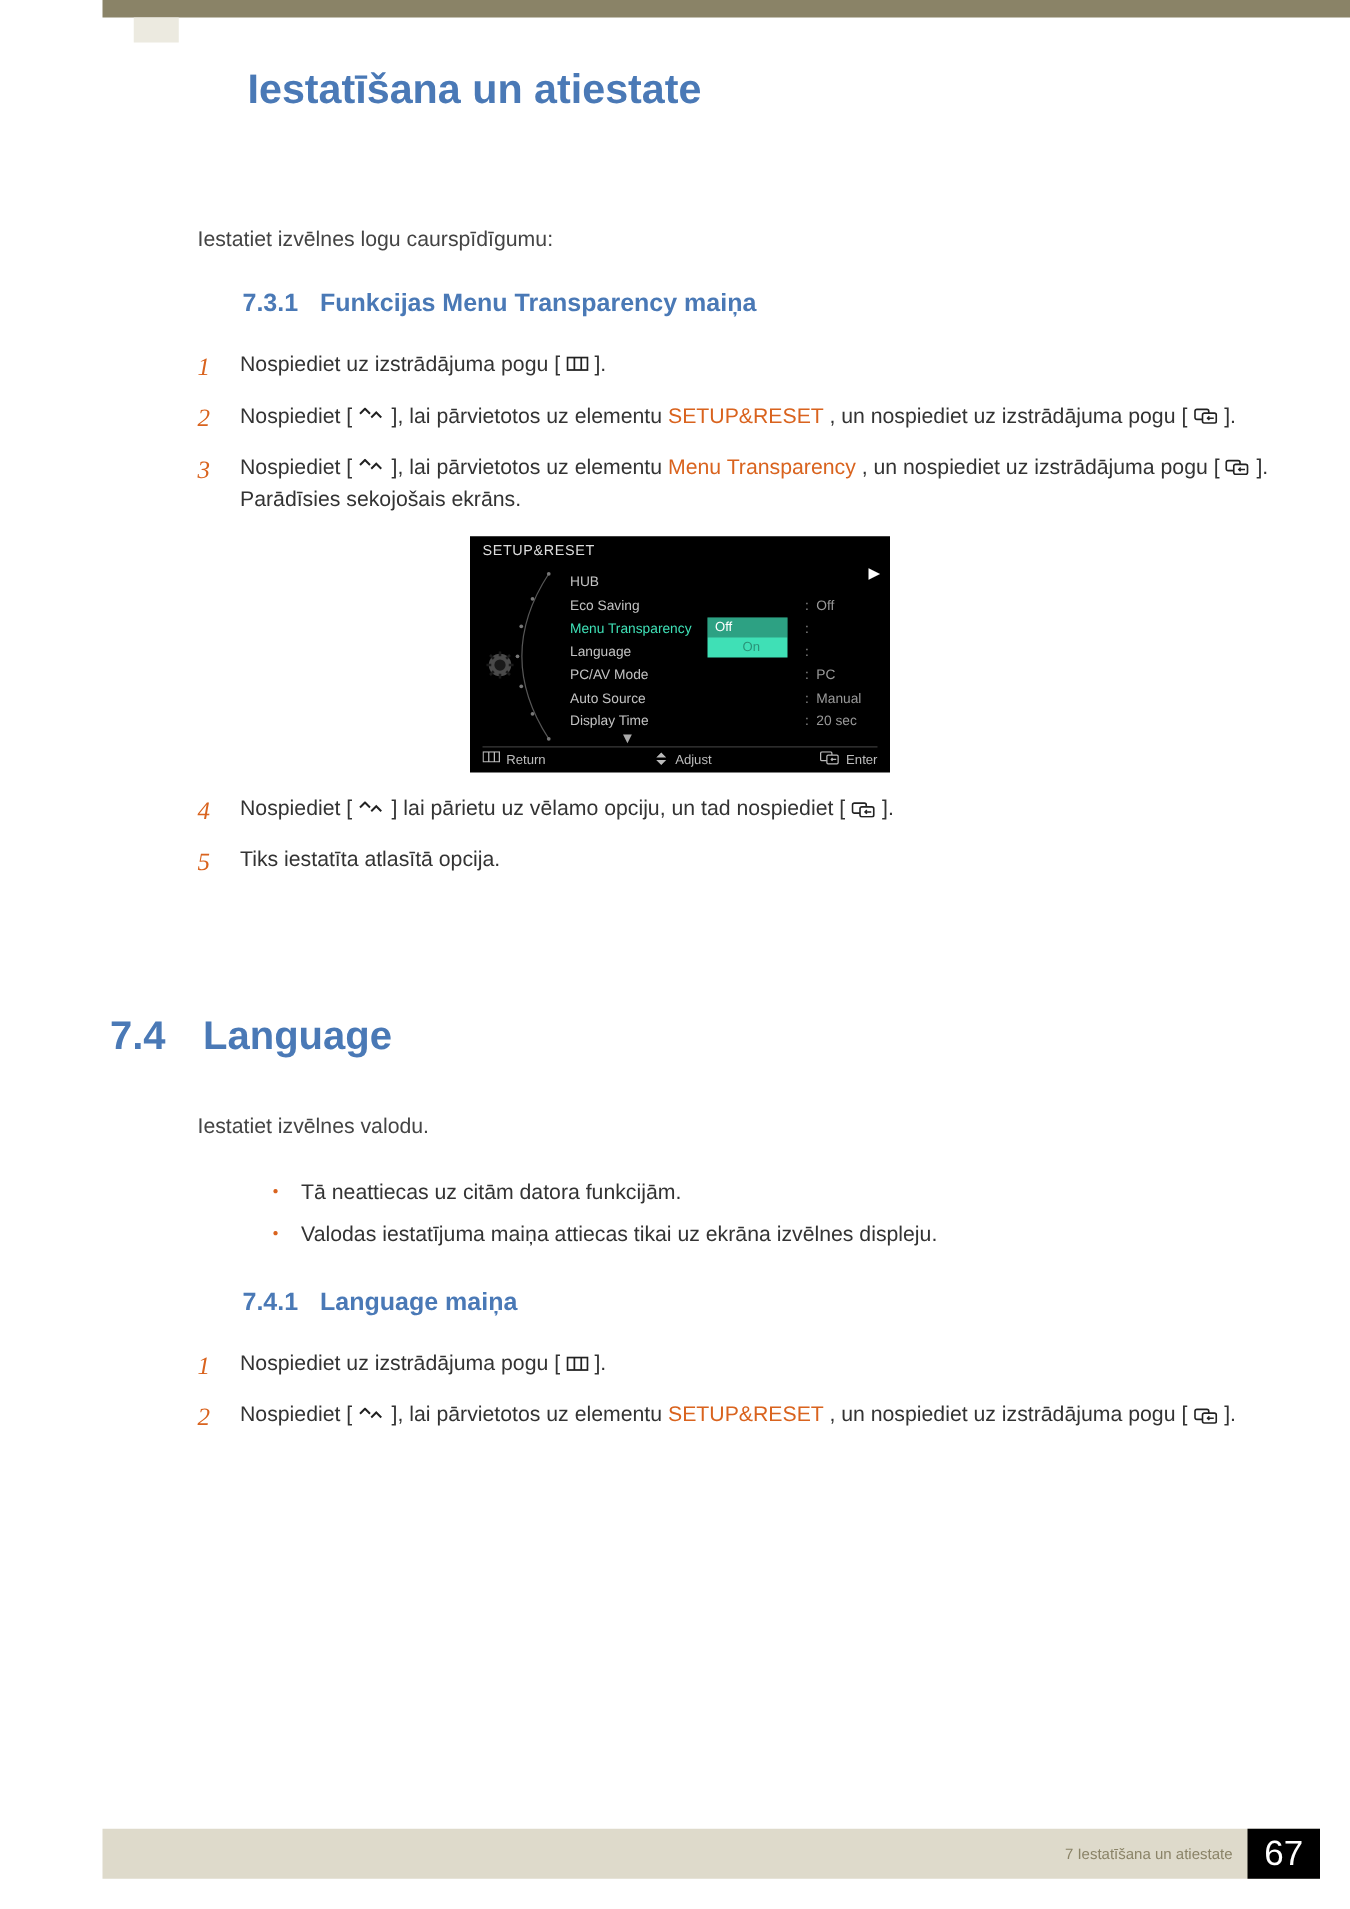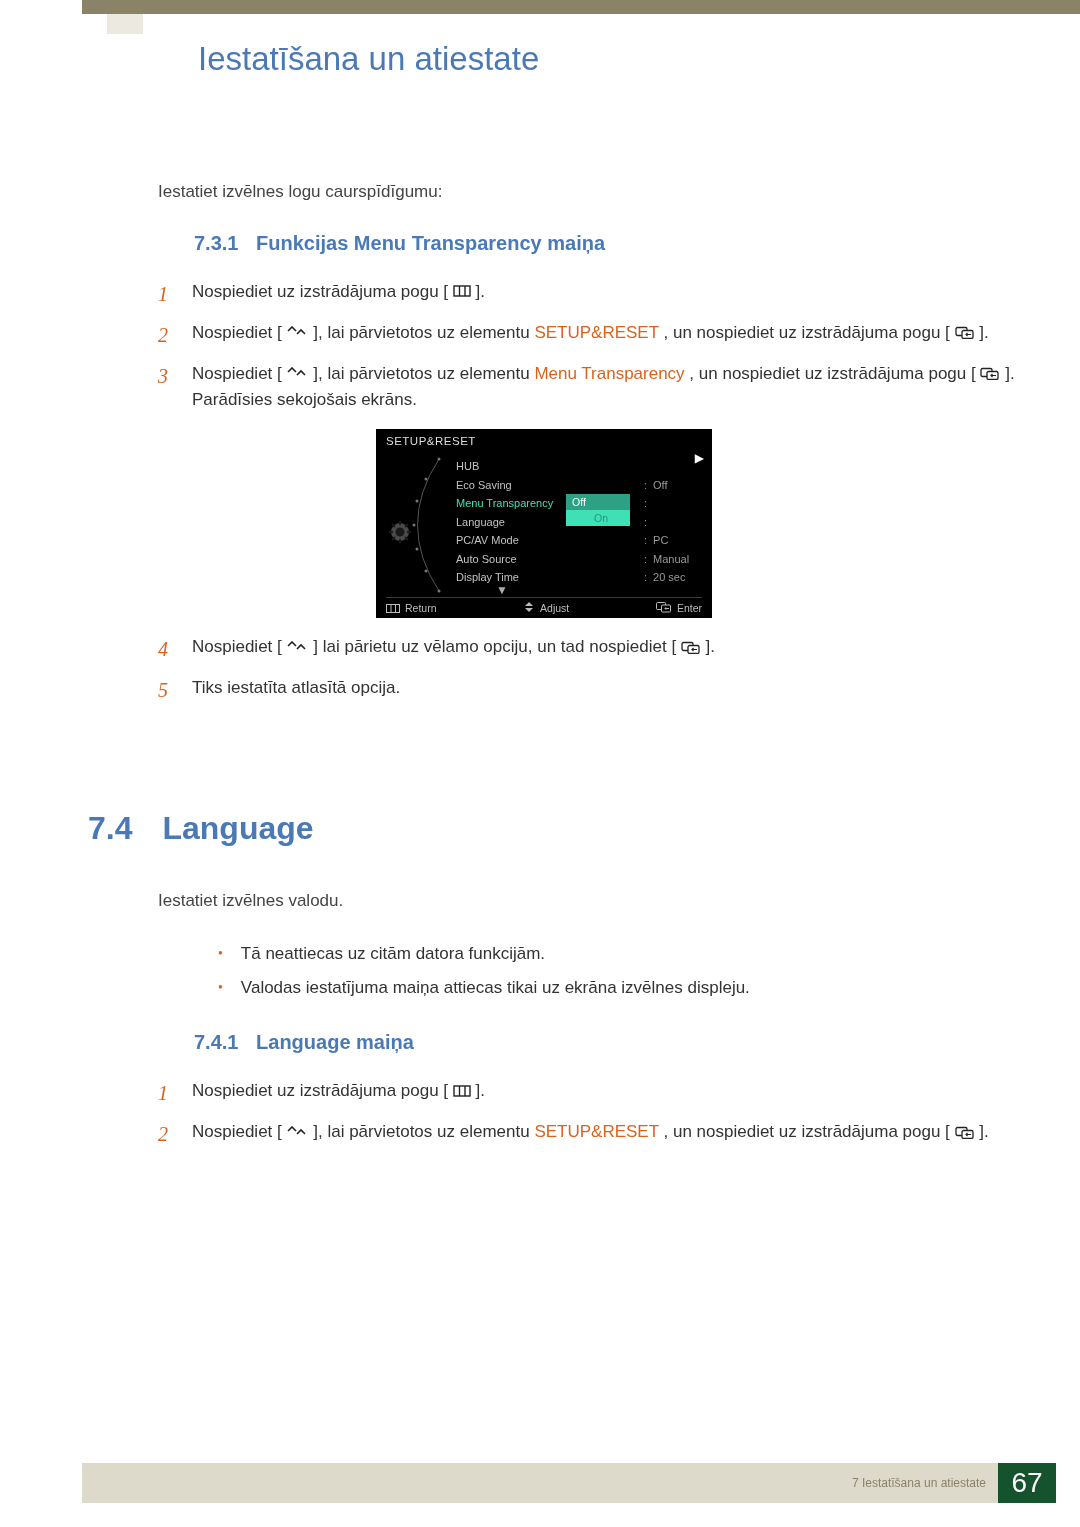--- a/index.html
+++ b/index.html
@@ -20,24 +20,24 @@
   }
   .top-tab {
     position: absolute;
     top: 14px; left: 107px;
     width: 36px;
     height: 20px;
     background: #eceae0;
   }
   .chapter-title {
     position: absolute;
-    top: 40px;
+    top: 52px;
     left: 198px;
     font-size: 33px;
-    font-weight: normal;
+    font-weight: bold;
     color: #4a79b6;
   }
   .section {
     position: absolute;
     left: 88px;
     right: 60px;
   }
   .sec-73 { top: 180px; }
   .sec-74 { top: 810px; }
   .sec-number {
@@ -191,41 +191,41 @@
   .osd-footer {
     display: flex;
     justify-content: space-between;
     align-items: center;
     border-top: 1px solid #3a3a3a;
     margin-top: 4px;
     padding-top: 4px;
     font-size: 10.5px;
     color: #bdbdbd;
   }
-  .osd-footer .fitem { display:flex; align-items:flex-end; gap:5px; }
+  .osd-footer .fitem { display:flex; align-items:flex-start; gap:5px; }
   .bottom-bar {
     position: absolute;
     left: 82px;
     bottom: 24px;
     height: 40px;
     right: 24px;
     background: #dedacb;
     display: flex;
     justify-content: flex-end;
     align-items: stretch;
   }
   .bottom-bar .label {
     align-self: center;
     font-size: 12px;
     color: #8a8367;
     margin-right: 12px;
   }
   .bottom-bar .page-box {
     width: 58px;
-    background: #14532d;
+    background: #000000;
     color: #fff;
     font-size: 28px;
     display:flex;
     align-items:center;
     justify-content:center;
   }
 </style>
 </head>
 <body>
 

